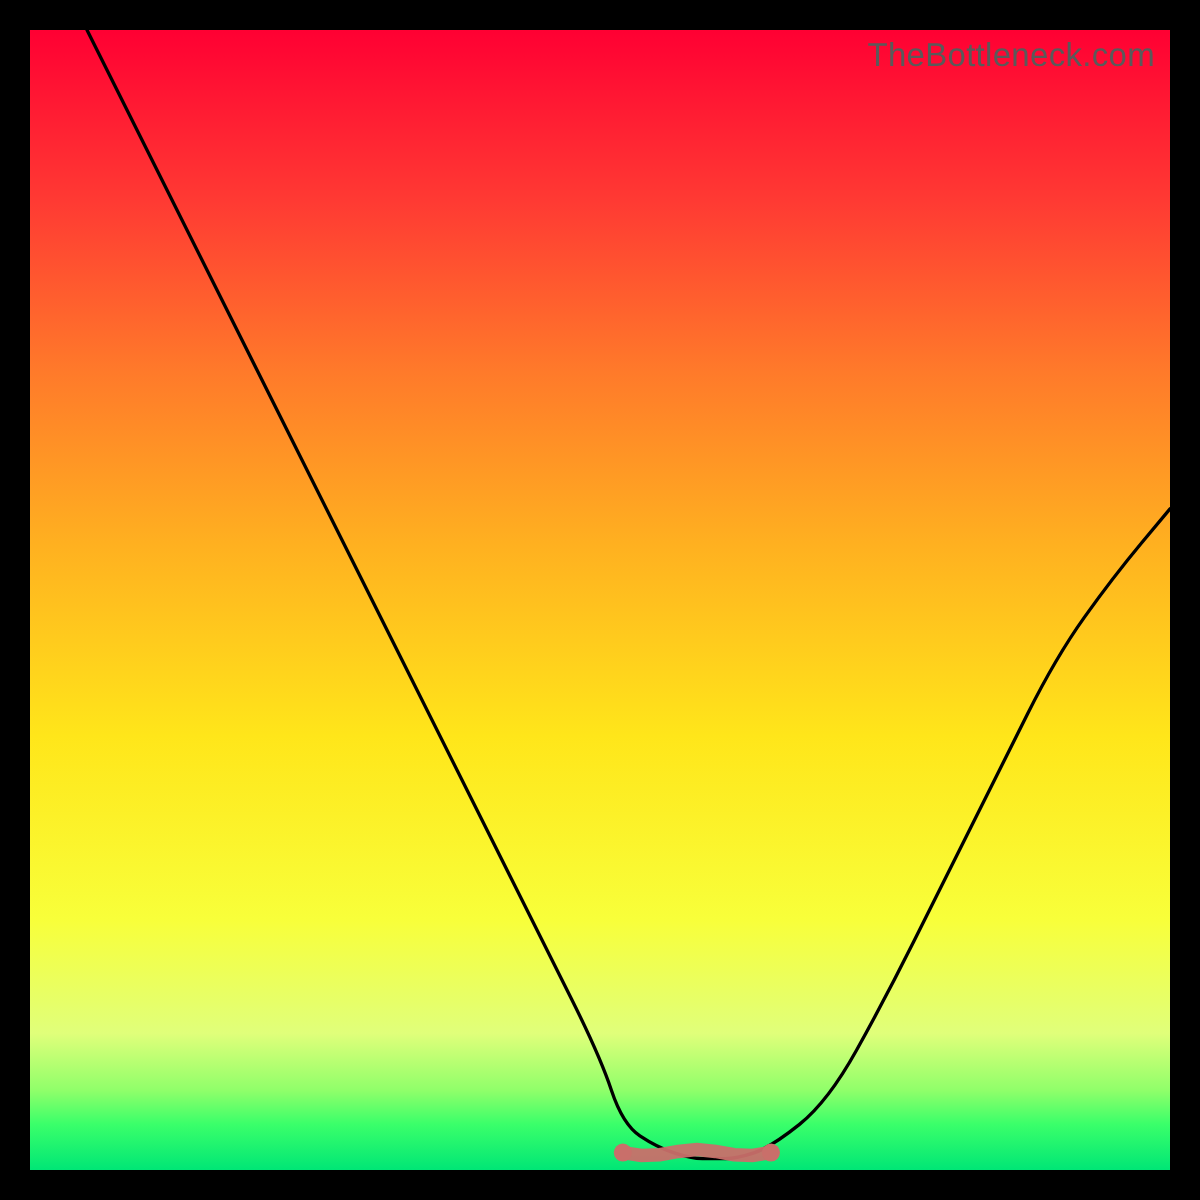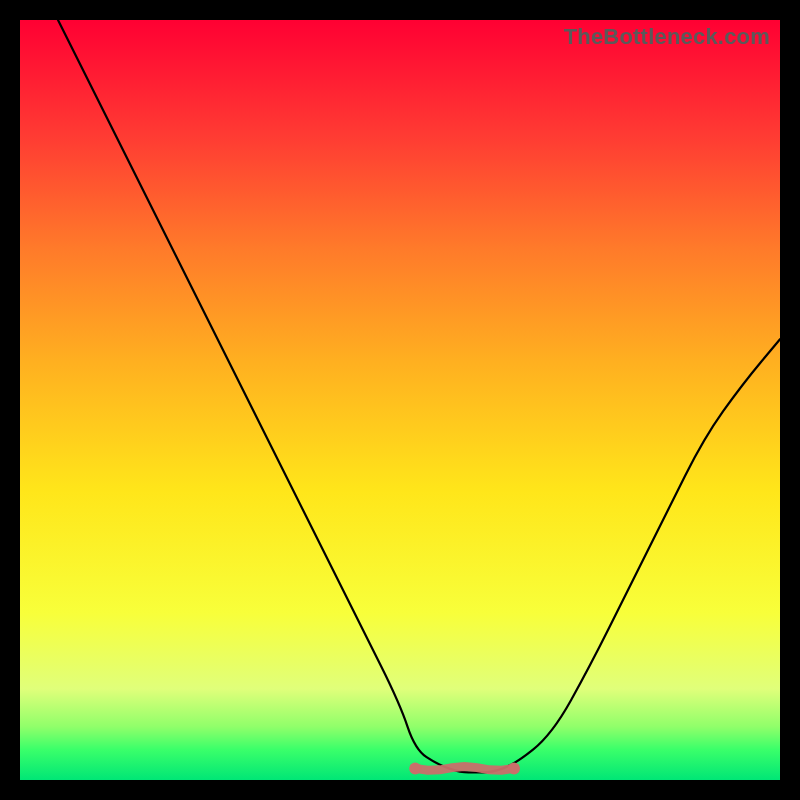--- a/index.html
+++ b/index.html
@@ -27,21 +27,21 @@
       #e0ff7a 88%,
       #90ff6a 93%,
       #3aff6a 96%,
       #00e676 100%);
   }
   .watermark {
     position: absolute;
     top: 4px;
     right: 10px;
     font-size: 22px;
-    font-weight: 700;
+    font-weight: 400;
     color: #5a5a5a;
     letter-spacing: 0.2px;
     user-select: none;
   }
   svg.curve {
     position: absolute;
     left: 0;
     top: 0;
     width: 760px;
     height: 760px;

